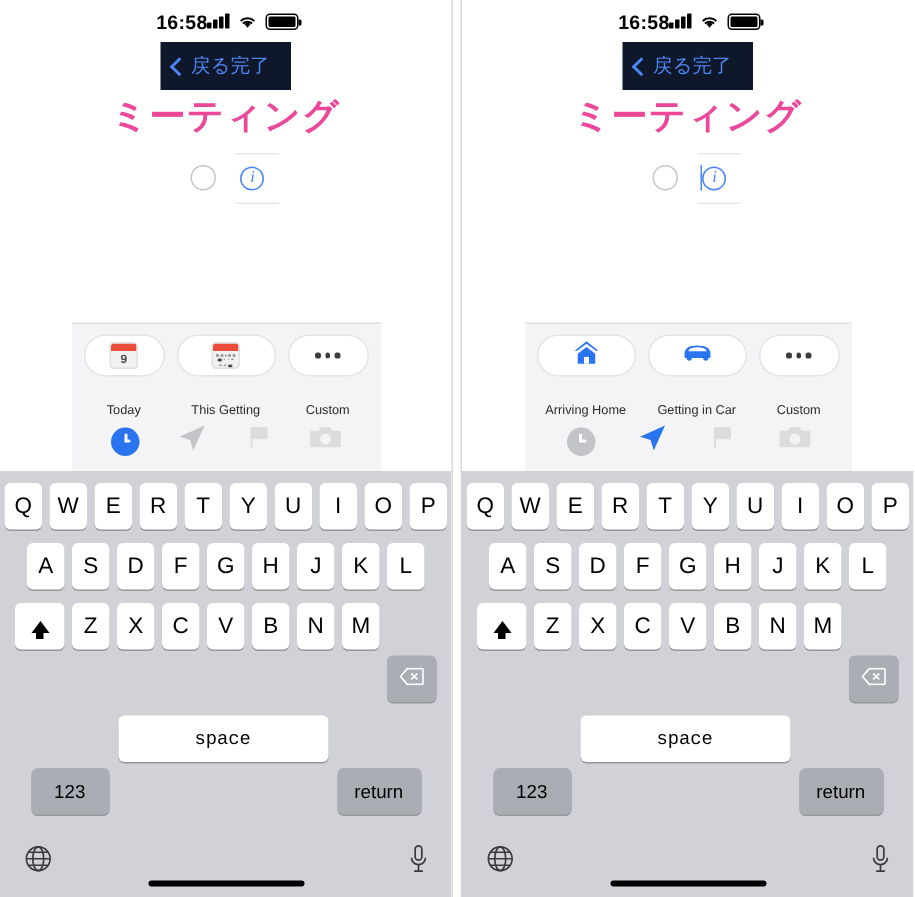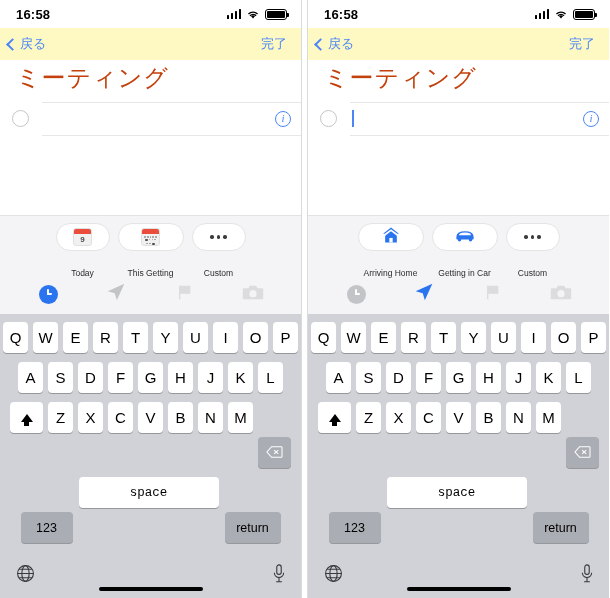--- a/index.html
+++ b/index.html
@@ -12,20 +12,21 @@
   .stage { position: relative; width: 610px; height: 598px; display: flex; background: #ffffff; }
 
   .phone {
     position: relative;
     width: 302px;
     height: 598px;
     background: #ffffff;
     display: flex;
     flex-direction: column;
     overflow: hidden;
+    align-items: center;
   }
   .phone.left { border-right: 1px solid #d8dadd; }
   .gap { width: 5px; height: 598px; background: #ffffff; }
   .phone.right { border-left: 1px solid #d8dadd; }
 
   
   .statusbar {
     height: 28px;
     flex: 0 0 28px;
     display: flex;
@@ -61,39 +62,39 @@
   .batt span { display: block; height: 100%; width: 100%; background: #000; border-radius: 1px; }
 
   
   .navbar {
     height: 32px;
     flex: 0 0 32px;
     display: flex;
     align-items: center;
     justify-content: space-between;
     padding: 0 14px 0 8px;
-    background: #fef9c3;
+    background: #0f172a;
   }
   .nav-back { display: flex; align-items: center; gap: 1px; cursor: pointer; }
   .chev {
     width: 9px; height: 9px;
     border-left: 2.2px solid #4a86f7;
     border-bottom: 2.2px solid #4a86f7;
     transform: rotate(45deg);
     margin-right: 2px;
   }
   .nav-back-label { color: #4a86f7; font-size: 13px; }
   .nav-done { color: #4a86f7; font-size: 13px; cursor: pointer; }
 
   
   .title-wrap { padding: 4px 16px 10px 16px; background: #ffffff; }
   .title {
-    color: #c2410c;
+    color: #ec4899;
     font-size: 24px;
-    font-weight: normal;
+    font-weight: bold;
     letter-spacing: 1px;
     line-height: 1.15;
   }
 
   
   .task-row {
     display: flex;
     align-items: center;
     background: #ffffff;
     padding-left: 12px;

